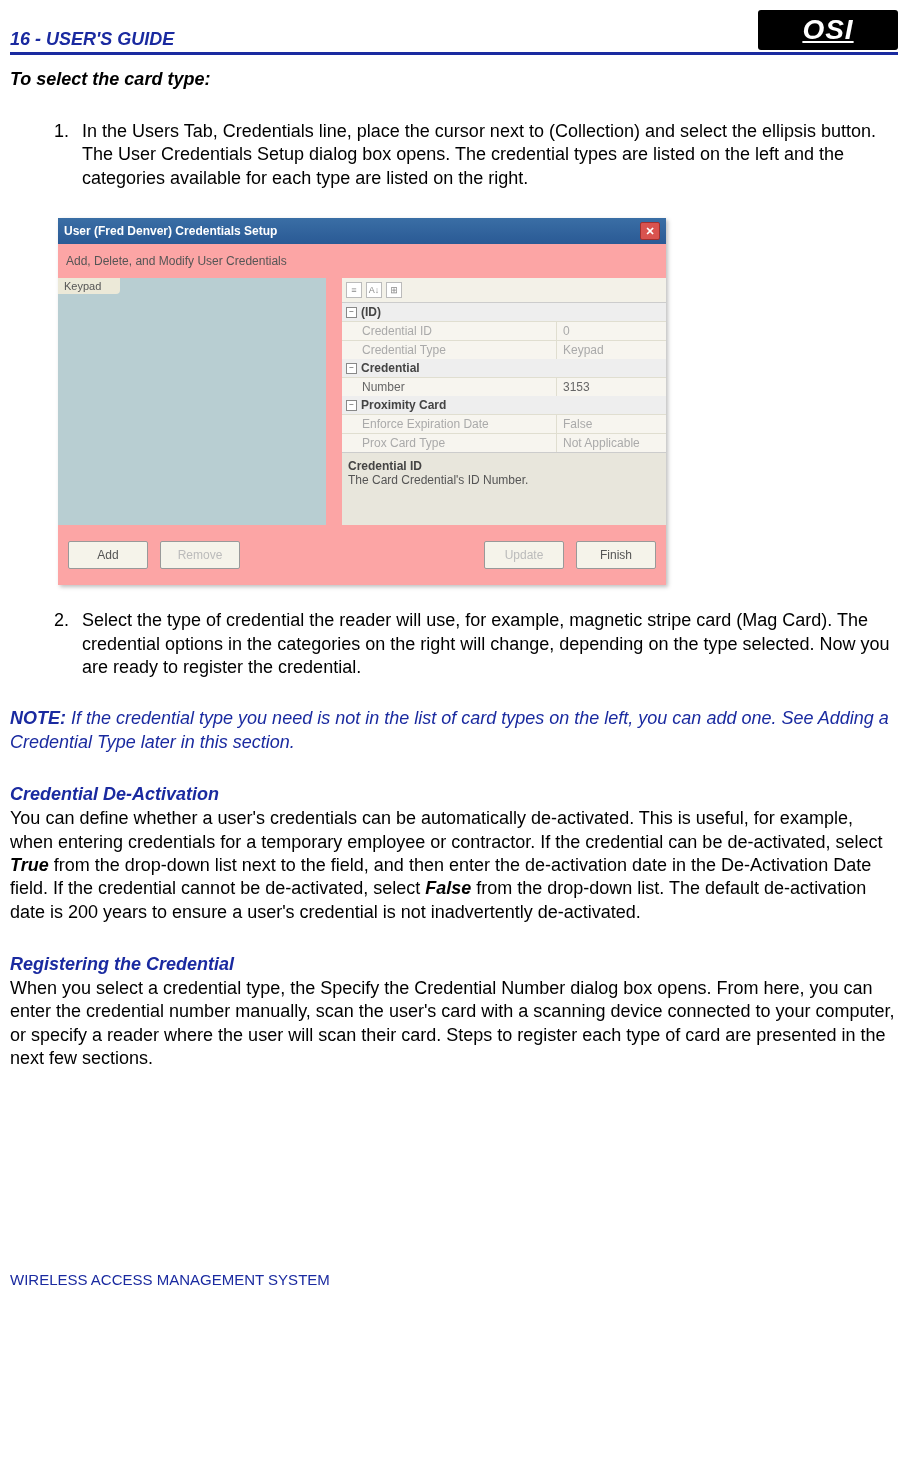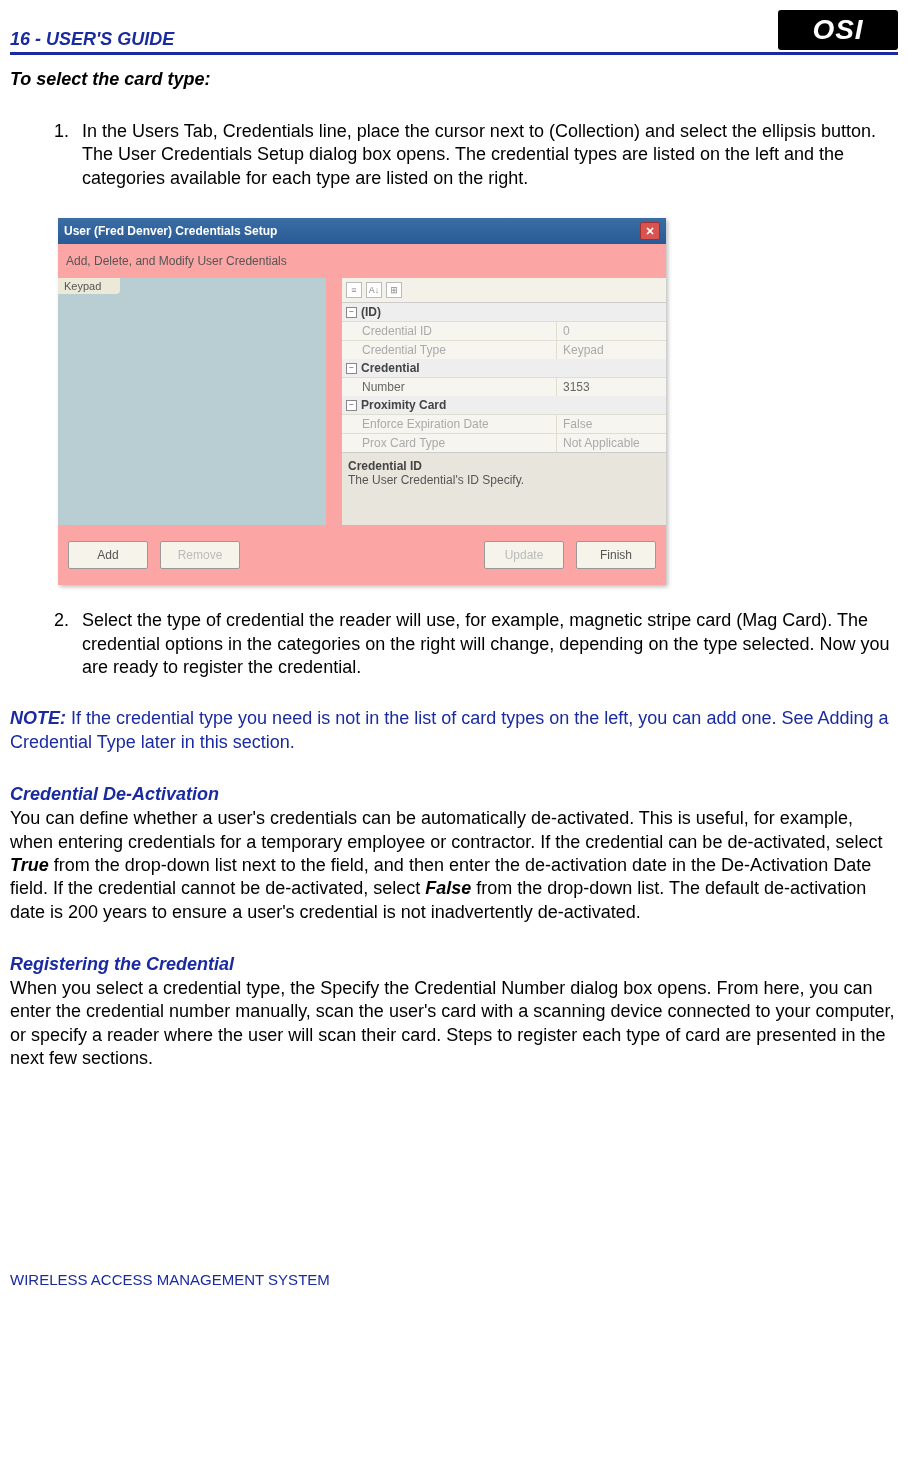--- a/index.html
+++ b/index.html
@@ -31,33 +31,34 @@
     color: #1a2aa0;
     font-weight: bold;
     font-style: italic;
   }
   .guide {
     color: #1a2aa0;
     font-weight: bold;
     font-style: italic;
   }
   .logo {
-    width: 120px;
+    width: 140px;
     height: 40px;
     background: #000;
     color: #fff;
     display: flex;
     align-items: center;
     justify-content: center;
     font-weight: 900;
     font-style: italic;
     font-size: 28px;
     letter-spacing: 1px;
     border-radius: 3px;
     margin-left: 28px;
+    text-decoration: underline;
   }
   .content {
     padding-top: 10px;
   }
   .section-title {
     font-weight: bold;
     font-style: italic;
     margin: 4px 0 30px 0;
   }
   ol.steps {
@@ -73,20 +74,21 @@
     margin: 20px 0 30px 0;
     line-height: 1.3;
   }
   .note-label {
     color: #1a2aa0;
     font-weight: bold;
     font-style: italic;
   }
   .note-body {
     color: #1a2aa0;
+    font-style: italic;
     margin-top: 6px;
   }
   .subhead {
     color: #1a2aa0;
     font-weight: bold;
     font-style: italic;
     margin: 0 0 2px 0;
   }
   .para {
     margin: 0 0 30px 0;
@@ -307,21 +309,21 @@
                 <div class="prop-k">Enforce Expiration Date</div>
                 <div class="prop-v">False</div>
               </div>
             <div class="prop-row dim">
                 <div class="prop-k">Prox Card Type</div>
                 <div class="prop-v">Not Applicable</div>
               </div>
           </div>
           <div class="prop-help">
             <div class="hlp-title">Credential ID</div>
-            <div class="hlp-body">The User Credential's ID Specify.</div>
+            <div class="hlp-body">The Card Credential's ID Number.</div>
           </div>
         </div>
       </div>
       <div class="dlg-footer">
         <div class="dlg-btn">Add</div>
         <div class="dlg-btn disabled">Remove</div>
         <div class="spacer"></div>
         <div class="dlg-btn disabled">Update</div>
         <div class="dlg-btn">Finish</div>
       </div>

